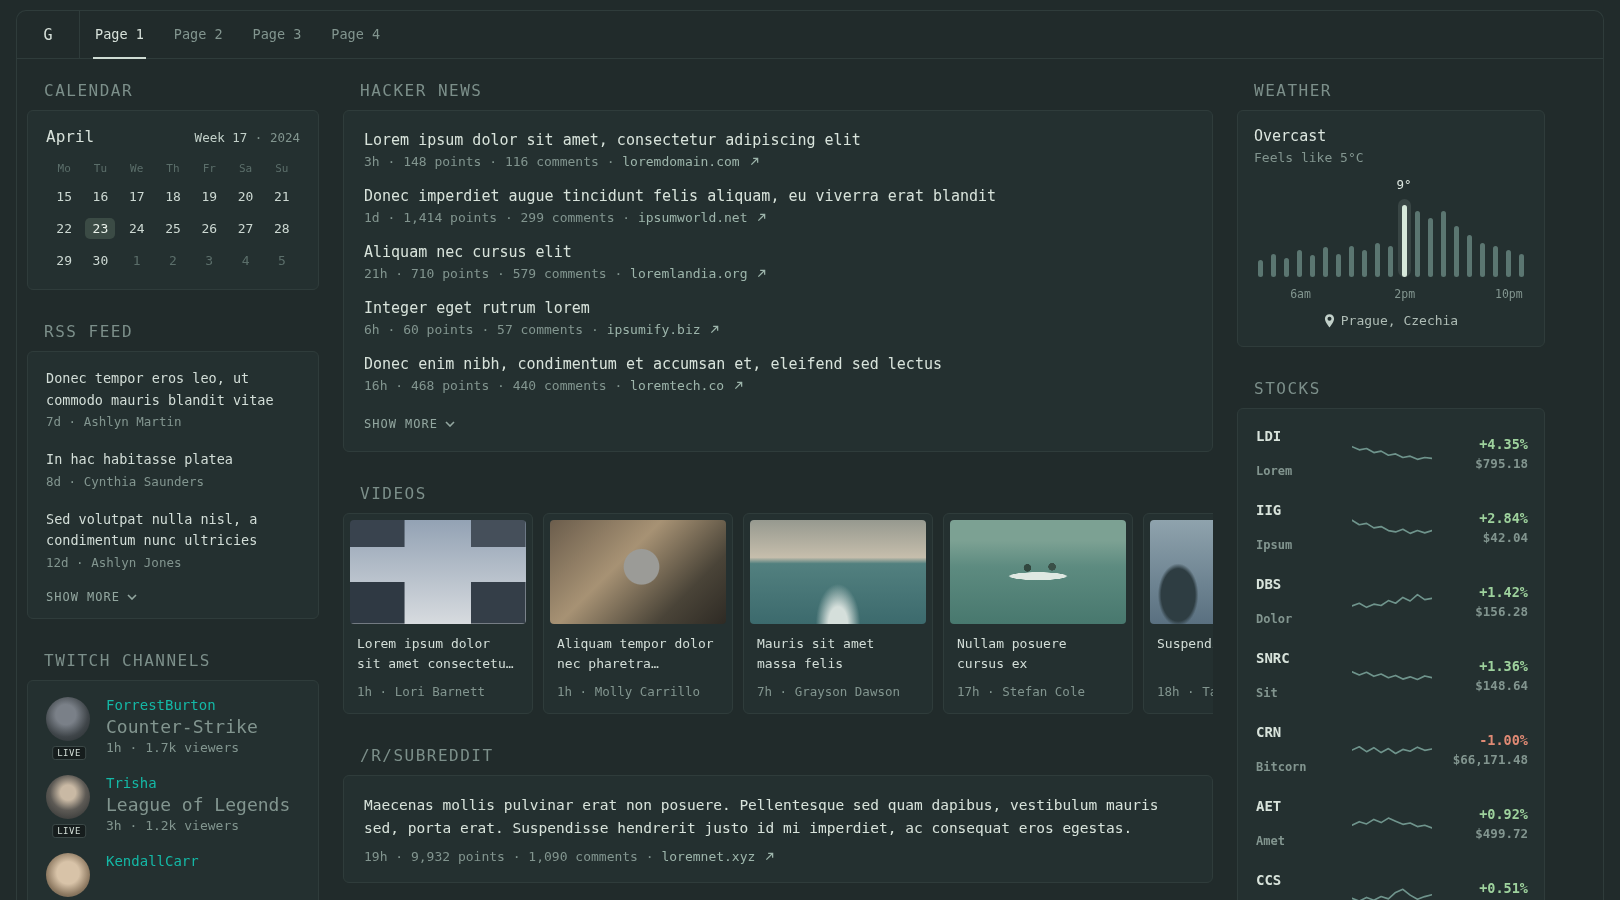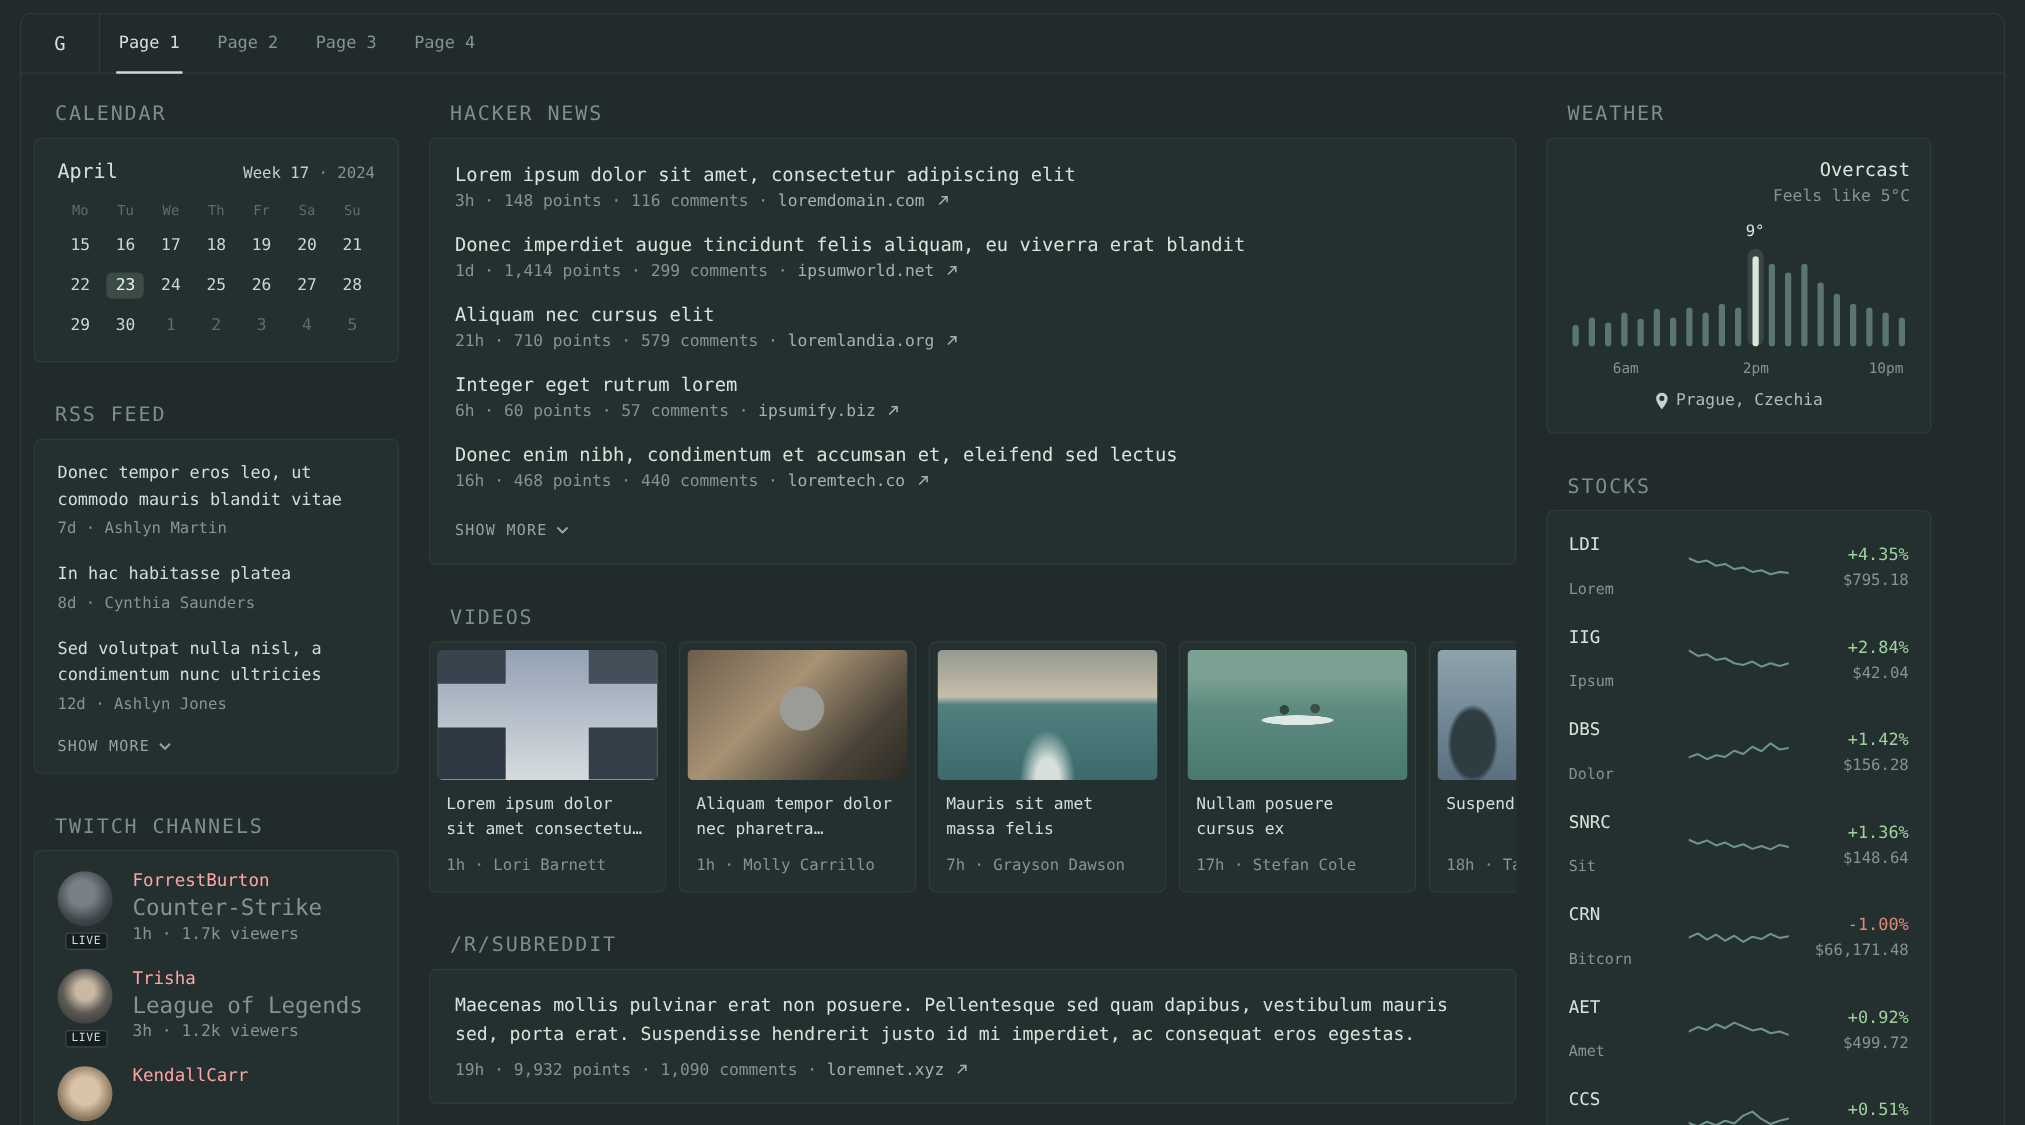--- a/index.html
+++ b/index.html
@@ -102,21 +102,21 @@
   .tw-avatar-wrap{position:relative;flex:none;width:46px;}
   .tw-avatar{width:44px;height:44px;border-radius:50%;cursor:pointer;}
   .av1{background:radial-gradient(circle at 45% 40%,#7a8088 0 28%,#3f4549 62%,#22282a);}
   .av2{background:radial-gradient(circle at 50% 40%,#c9b9a4 0 22%,#5d5a55 52%,#272b2c);}
   .av3{background:radial-gradient(circle at 50% 45%,#d8c3a8 0 34%,#8e7a62 66%,#50483c);}
   .live-badge{
     position:absolute;left:50%;bottom:-5px;transform:translateX(-50%);
     background:#161d1d;border:1px solid #3c4948;border-radius:3px;
     font-size:9px;letter-spacing:.5px;color:#d4dfd8;padding:1px 4px;
   }
-  .tw-name{font-size:14px;color:#fca5a5;cursor:pointer;}
+  .tw-name{font-size:14px;color:#14b8a6;cursor:pointer;}
   .tw-game{font-size:18px;color:var(--muted);margin-top:3px;}
   .tw-meta{font-size:13px;color:var(--muted);margin-top:3px;}
   
   .hn-card{padding:20px;display:flex;flex-direction:column;gap:18px;}
   .hn-title{font-size:15px;color:#d8e3db;cursor:pointer;}
   .hn-meta{font-size:13px;color:var(--muted);margin-top:5px;}
   .domain{color:var(--link);cursor:pointer;}
   .ext-icon{stroke:var(--link);fill:none;stroke-width:1.4;vertical-align:baseline;margin-left:2px;}
   .hn-card .show-more{margin-top:6px;}
   
@@ -144,21 +144,21 @@
       radial-gradient(ellipse 16% 42% at 16% 72%,#2e3d42 0 60%,rgba(0,0,0,0) 72%),
       linear-gradient(180deg,#8fa3ad,#6e8492 60%,#5a7080);}
   .video-body{padding:10px 7px 8px;}
   .video-title{font-size:13px;line-height:1.55;min-height:40px;color:#d3ded8;cursor:pointer;}
   .video-meta{font-size:12.5px;color:var(--muted);margin-top:10px;}
   
   .sub-card{padding:18px 20px;}
   .sub-title{font-size:14.5px;line-height:1.6;color:#d8e3db;cursor:pointer;}
   .sub-meta{font-size:13px;color:var(--muted);margin-top:8px;}
   
-  .weather-card{padding:16px 16px 18px;text-align:right;}
+  .weather-card{padding:16px 16px 18px;text-align:left;}
   .wx-cond{font-size:15px;color:#dce6df;}
   .wx-feels{font-size:13px;color:var(--muted);margin-top:5px;}
   .wx-chart{position:relative;margin-top:10px;padding-top:24px;}
   .wx-temp{
     position:absolute;top:2px;transform:translateX(-50%);
     font-size:12.5px;color:#dce6df;
   }
   .wx-bars{display:flex;align-items:flex-end;height:78px;}
   .wx-col{flex:1;display:flex;align-items:flex-end;justify-content:center;height:100%;border-radius:7px;}
   .wx-col.cur{background:rgba(214,234,219,0.12);}
@@ -170,22 +170,22 @@
     font-size:11.5px;color:var(--muted);
   }
   .wx-loc{
     display:flex;align-items:center;justify-content:center;gap:6px;
     margin-top:12px;font-size:13px;color:#aebcb5;
   }
   .pin-icon{fill:#c2d1ca;}
   
   .stocks-card{padding:7px 16px;}
   .stock-row{
-    display:flex;align-items:center;justify-content:center;
-    padding:12px 0;cursor:pointer;
+    display:flex;align-items:center;justify-content:flex-end;
+    padding:12px 0;cursor:pointer;font-weight:bold;
   }
   .stock-id{width:96px;}
   .stock-sym{font-size:14px;color:#d8e3db;}
   .stock-name{font-size:12px;color:var(--muted);margin-top:20px;}
   .spark{width:80px;height:28px;flex:none;}
   .spark polyline{fill:none;stroke:var(--spark);stroke-width:1.6;stroke-linejoin:round;stroke-linecap:round;}
   .stock-val{width:96px;text-align:right;}
   .stock-change{font-size:13.5px;}
   .stock-change.pos{color:var(--green);}
   .stock-change.neg{color:var(--red);}

